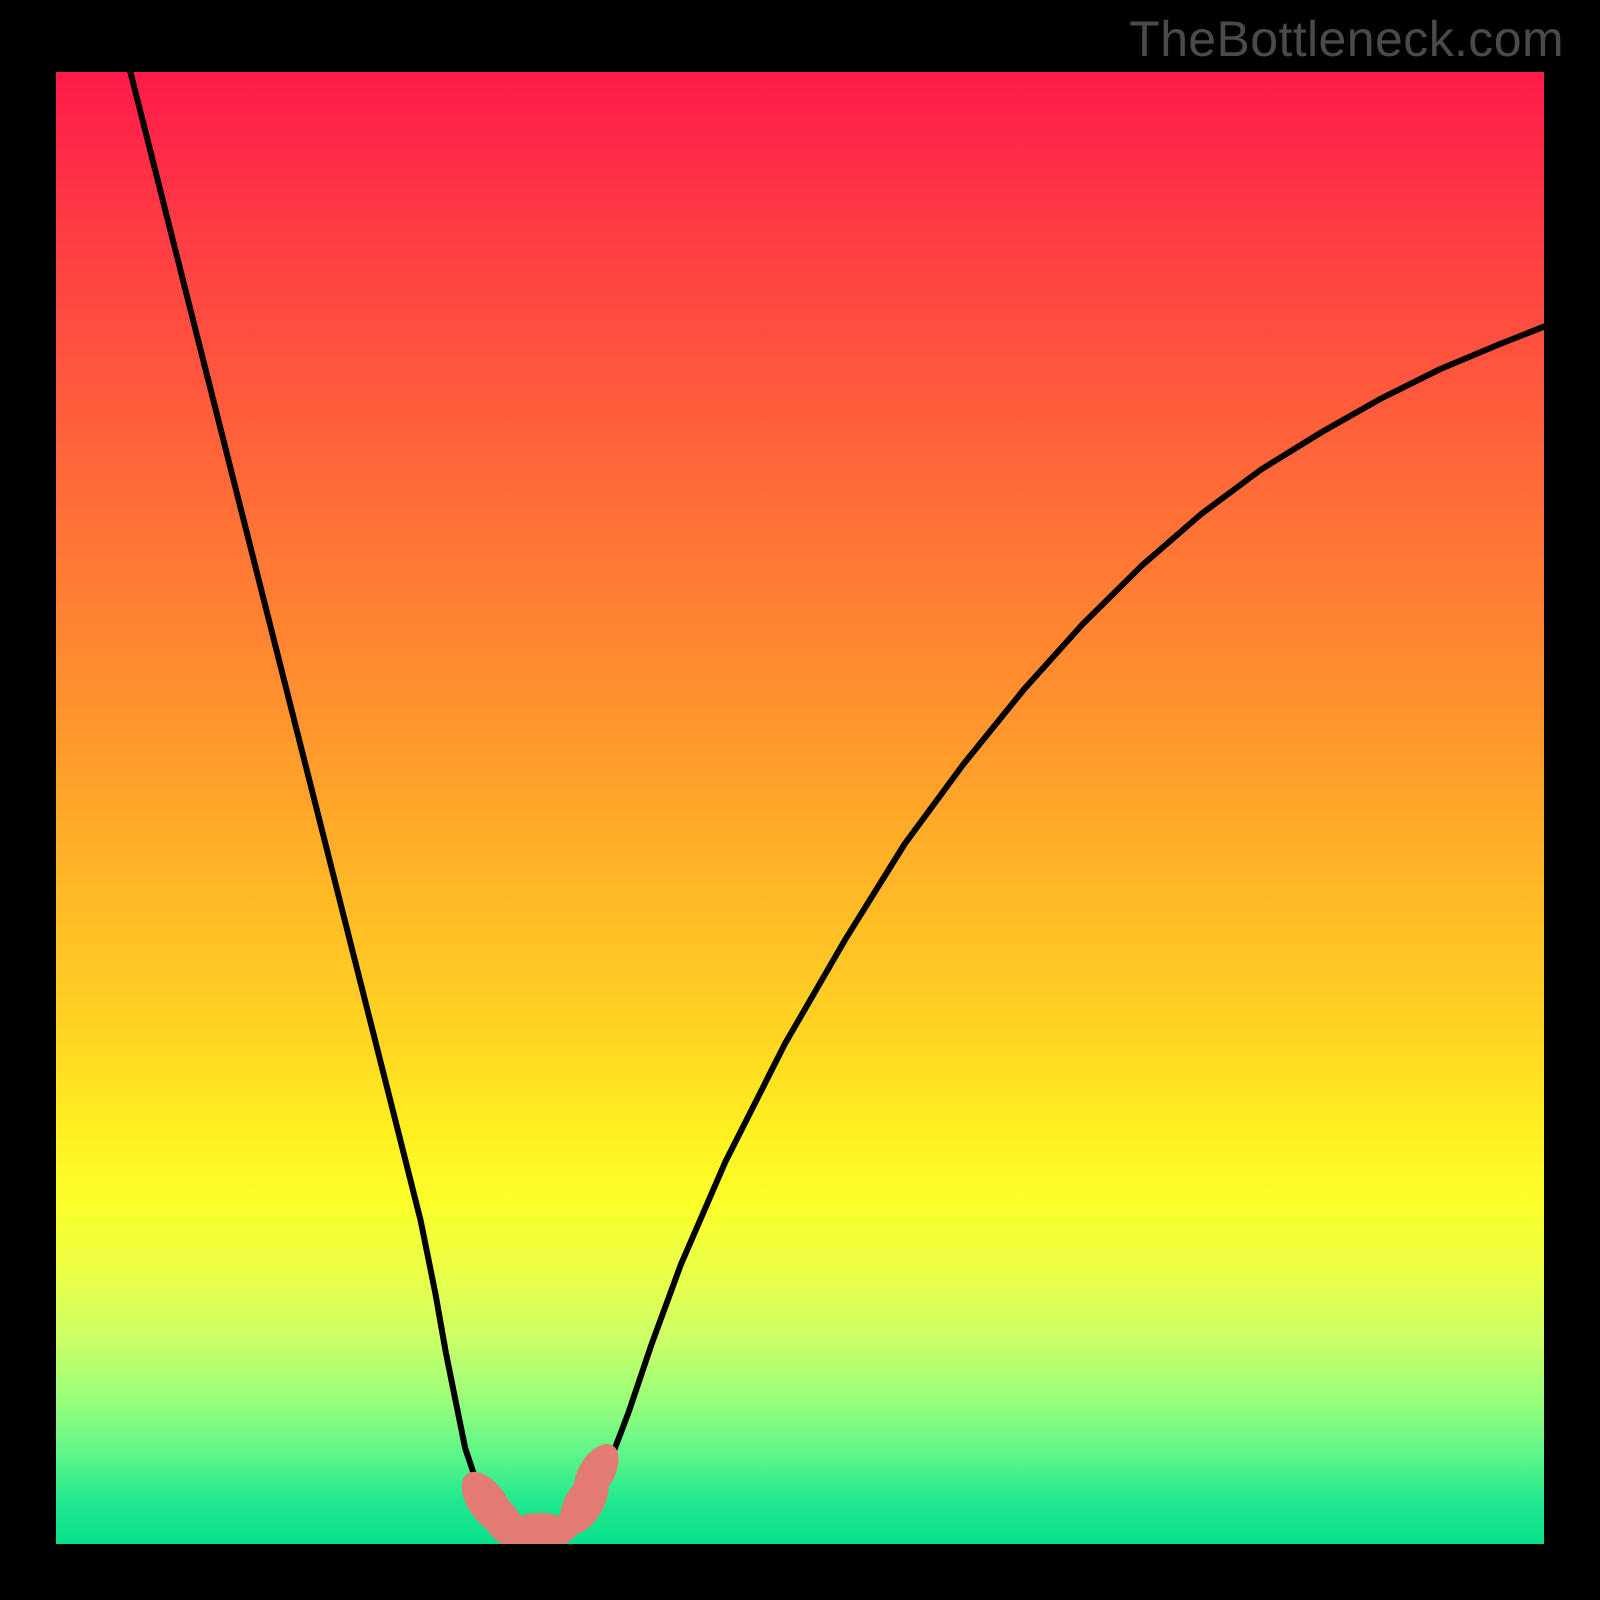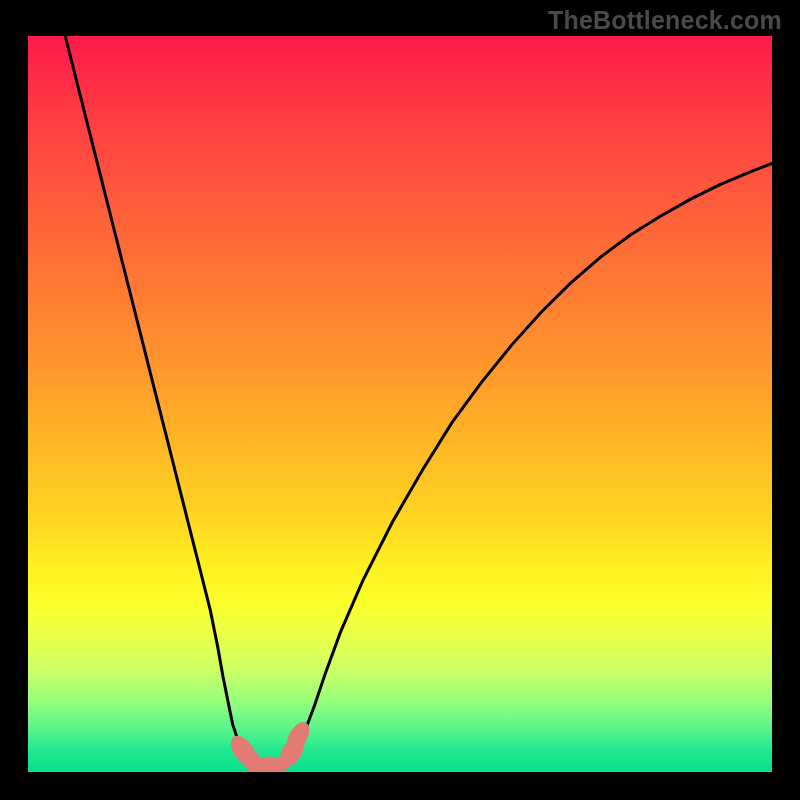--- a/index.html
+++ b/index.html
@@ -16,21 +16,21 @@
     width: 800px;
     height: 800px;
     background: #000;
   }
   .watermark {
     position: absolute;
     top: 6px;
     right: 18px;
     color: #4a4a4a;
     font-size: 25px;
-    font-weight: 700;
+    font-weight: 400;
     letter-spacing: 0.2px;
     user-select: none;
   }
   .plot {
     position: absolute;
     left: 28px;
     top: 36px;
     width: 744px;
     height: 736px;
     background: linear-gradient(to bottom,

